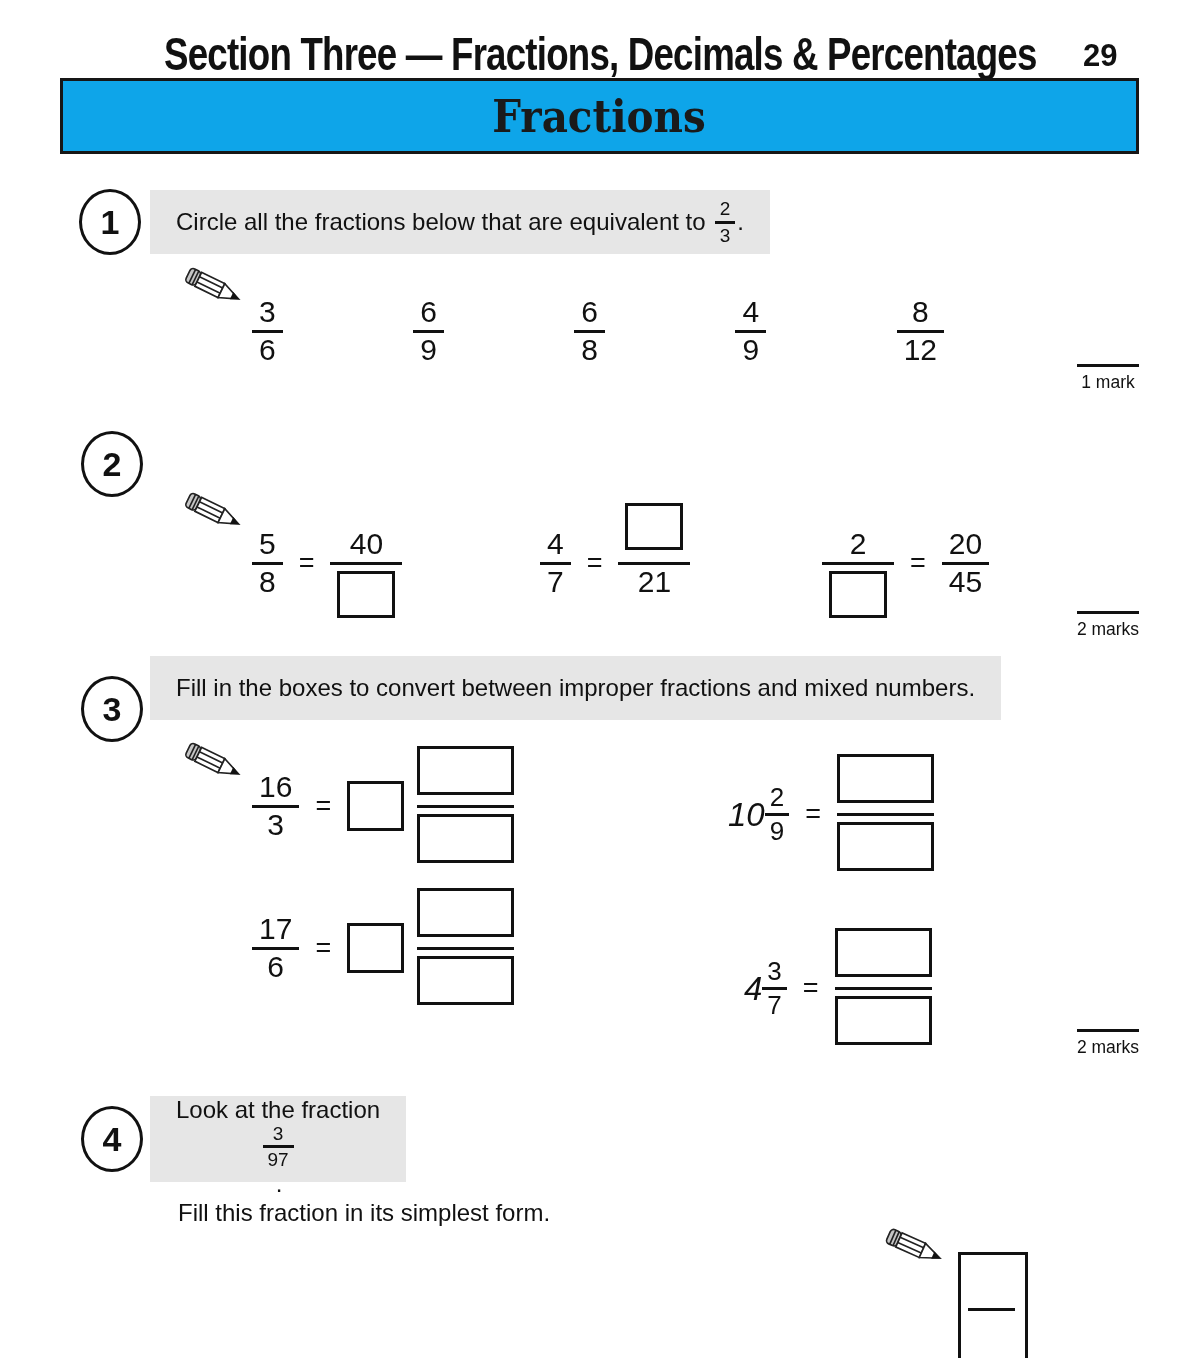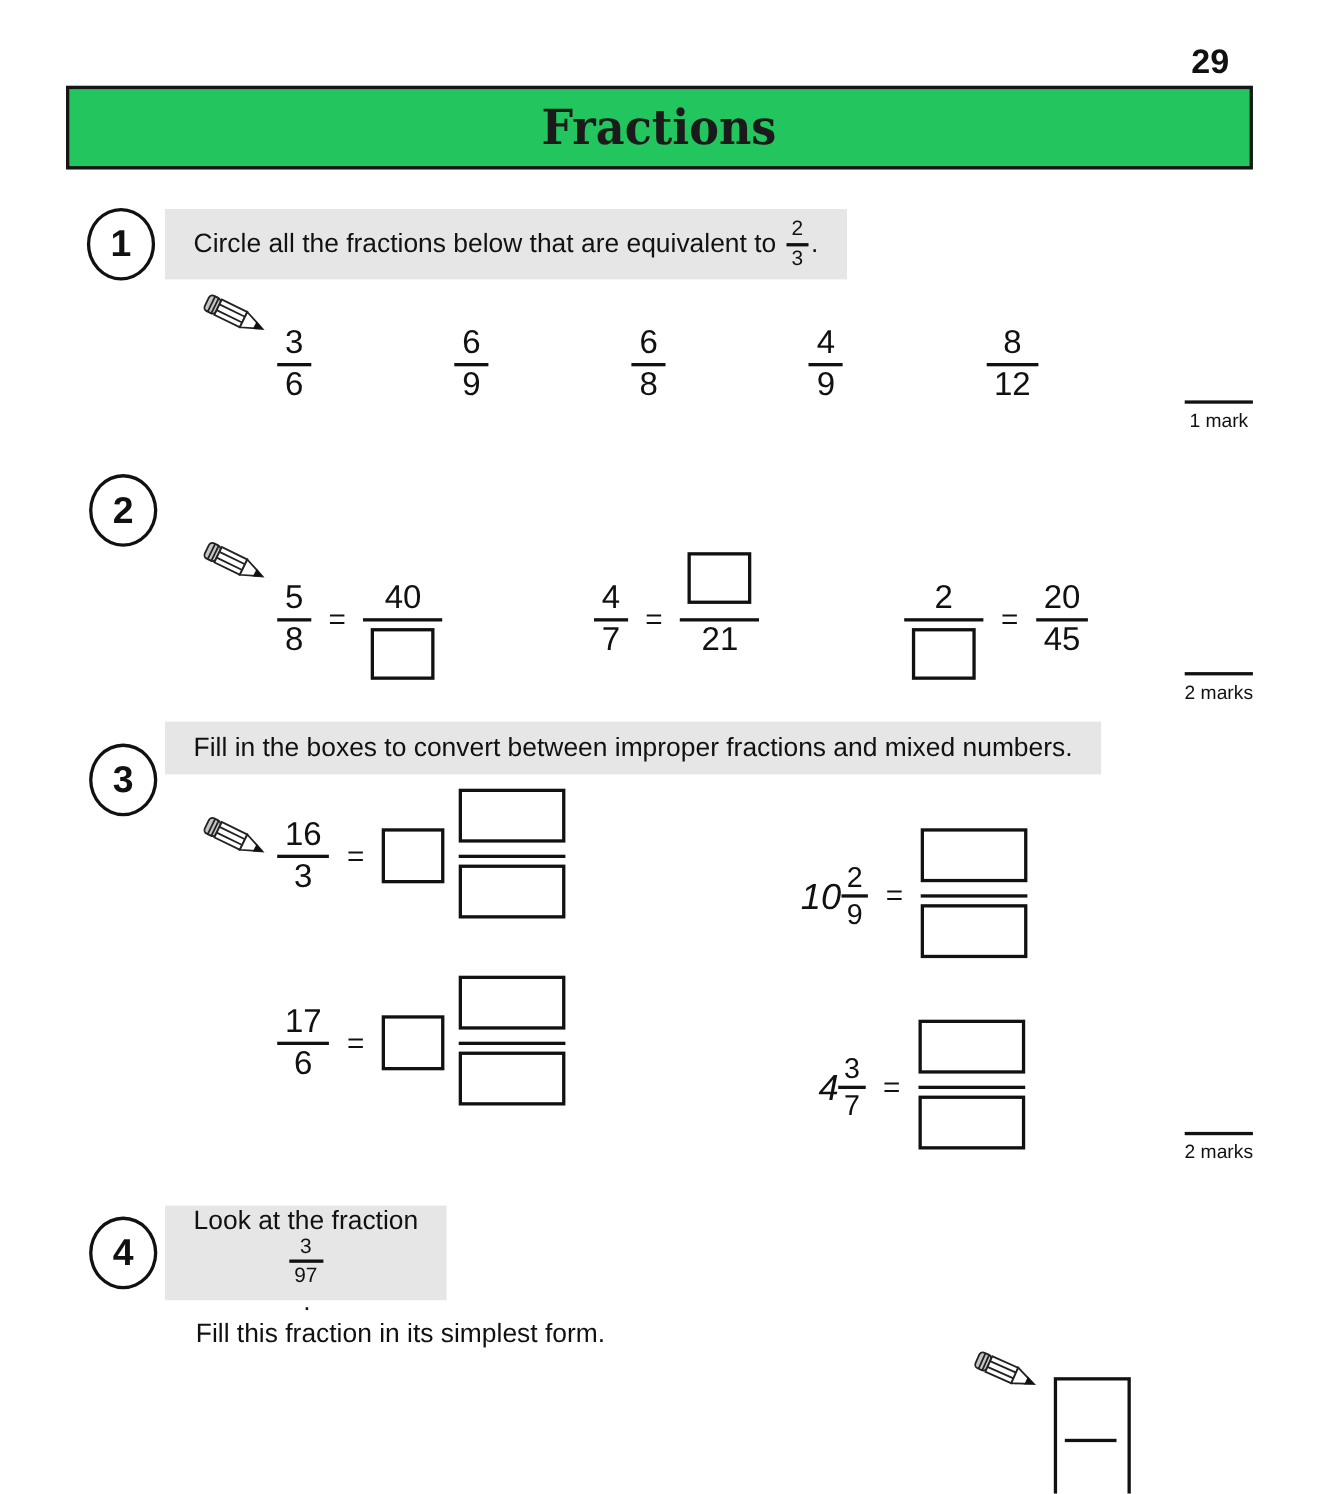--- a/index.html
+++ b/index.html
@@ -4,21 +4,21 @@
 <style>
   html,body{margin:0;padding:0;background:#fff;}
   .page{position:relative;width:1200px;height:1358px;background:#ffffff;overflow:hidden;
         font-family:"Liberation Sans", sans-serif;color:#111;}
   
   .header-title{position:absolute;top:26px;left:0;right:0;text-align:center;
     font-weight:bold;font-size:47px;letter-spacing:-1px;white-space:nowrap;}
   .header-title>span{display:inline-block;transform:scaleX(0.78);transform-origin:center;}
   .page-number{position:absolute;top:38px;left:1083px;font-weight:bold;font-size:31px;}
   .title-box{position:absolute;left:60px;top:78px;width:1073px;height:70px;
-    border:3.5px solid #161616;background:#22c55e;display:flex;align-items:center;justify-content:center;}
+    border:3.5px solid #161616;background:#0ea5e9;display:flex;align-items:center;justify-content:center;}
   .title-box span{font-family:"DejaVu Serif", serif;font-weight:bold;font-size:44px;color:#1a1a1a;
     transform:scaleX(0.92);letter-spacing:0px;}
   
   .qcircle{position:absolute;width:56px;height:60px;border:3.5px solid #111;border-radius:50%;
     display:flex;align-items:center;justify-content:center;font-size:34px;font-weight:bold;background:#fff;}
   
   .hl{position:absolute;background:#e6e6e6;display:flex;align-items:center;
     padding:0 26px;font-size:24px;white-space:nowrap;}
   .hl .gap{width:9px;}
   
@@ -54,20 +54,23 @@
   .suffix{margin-left:2px;}
   
   .q4box{position:absolute;left:958px;top:1252px;width:64px;height:130px;border:3px solid #111;background:#fff;}
   .q4box .fline{position:absolute;top:53px;left:7px;width:47px;border-top:3.5px solid #111;}
 </style>
 </head>
 <body>
 
 <div class="page">
 
+  <div class="header-title">
+    <span>Section Three — Fractions, Decimals &amp; Percentages</span>
+  </div>
   <div class="page-number">29</div>
 
   <div class="title-box">
     <span>Fractions</span>
   </div>
 
   <div class="qcircle" style="left:79px;top:189px;">
     <span>1</span>
   </div>
   <div class="hl" style="left:150px;top:190px;height:64px;">
@@ -191,40 +194,40 @@
   </div>
 
   <div class="marks" style="left:1046px;top:611px;">
     <div class="mline"></div>
     <div>2 marks</div>
   </div>
 
   <div class="qcircle" style="left:81px;top:676px;">
     <span>3</span>
   </div>
-  <div class="hl" style="left:150px;top:656px;height:48px;">
+  <div class="hl" style="left:150px;top:656px;height:64px;">
     <span>Fill in the boxes to convert between improper fractions and mixed numbers.</span>
   </div>
 
   <div class="pencil r26" style="left:183px;top:753px;">
     <svg viewBox="0 0 64 20" width="66" height="21">
       <g stroke="#222" stroke-width="1.6" fill="#fff">
         <rect x="1.5" y="2.5" width="11" height="15" rx="3.5" fill="#c6c6c6"></rect>
         <line x1="6" y1="2.5" x2="6" y2="17.5"></line>
         <line x1="9.5" y1="2.5" x2="9.5" y2="17.5"></line>
         <rect x="12.5" y="2.5" width="25" height="15"></rect>
         <line x1="12.5" y1="7.2" x2="37.5" y2="7.2"></line>
         <line x1="12.5" y1="12.8" x2="37.5" y2="12.8"></line>
         <polygon points="37.5,2.5 37.5,17.5 56,10"></polygon>
         <polygon points="48.5,6.1 48.5,13.9 56,10" fill="#111" stroke="none"></polygon>
       </g>
     </svg>
   </div>
 
-  <div class="eqrow" style="left:252px;top:712px;height:132px;">
+  <div class="eqrow" style="left:252px;top:740px;height:132px;">
     <span class="fx n30">
       <span class="fnum">16</span>
       <span class="fbar"></span>
       <span class="fden">3</span>
     </span>
     <span class="eq">=</span>
     <span class="box wbox"></span>
     <span class="fx">
       <span class="fnum" style="padding:0;"><span class="box bbox"></span></span>
       <span class="fbar"></span>

